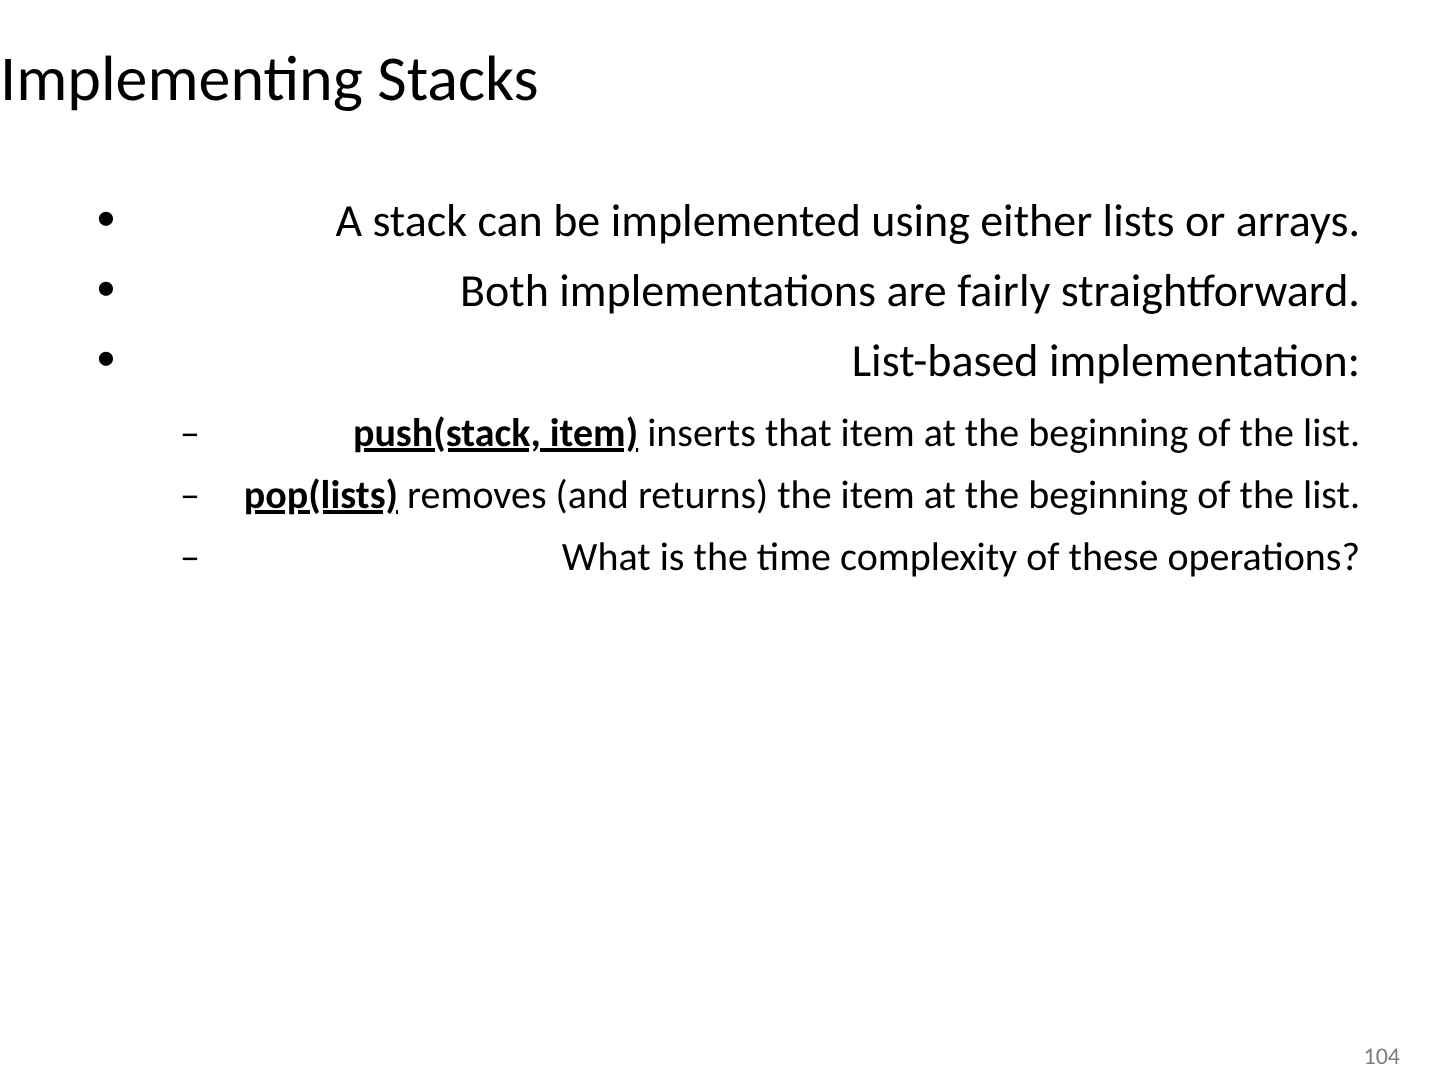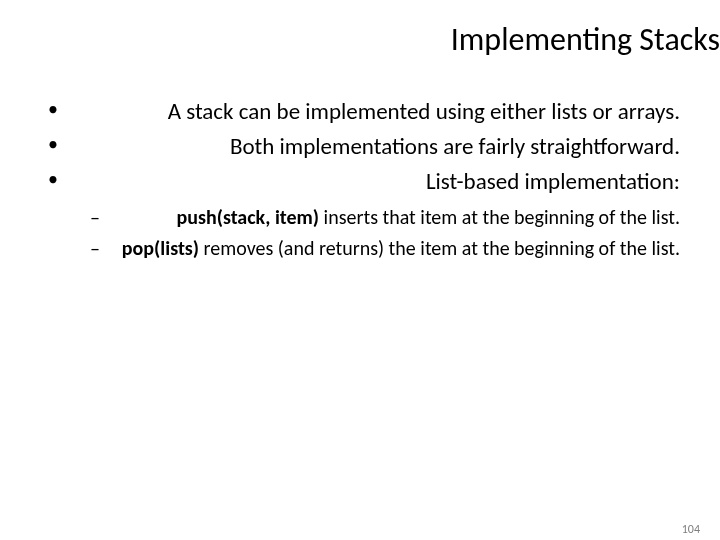--- a/index.html
+++ b/index.html
@@ -6,21 +6,21 @@
   body {
     width: 720px;
     height: 540px;
     background: #fff;
     font-family: Calibri, Arial, sans-serif;
     color: #000;
     position: relative;
     overflow: hidden;
   }
   .title {
-    text-align: right;
+    text-align: left;
     font-size: 32px;
     font-weight: 400;
     margin-top: 20px;
     margin-bottom: 38px;
   }
   .content {
     padding-left: 40px;
     padding-right: 40px;
   }
   ul.main {
@@ -52,21 +52,21 @@
     padding-left: 24px;
     margin-bottom: 6px;
     line-height: 1.25;
   }
   ul.sub > li::before {
     content: "–";
     position: absolute;
     left: 4px;
     top: 0;
   }
-  .bold { font-weight: 700; }
+  .bold { font-weight: 700; text-decoration: underline; }
   .page-num {
     position: absolute;
     bottom: 4px;
     right: 20px;
     font-size: 12px;
     color: #7f7f7f;
   }
 </style>
 </head>
 <body>
@@ -75,18 +75,19 @@
 
 <div class="content">
   <ul class="main">
     <li>A stack can be implemented using either lists or arrays.</li>
     <li>Both implementations are fairly straightforward.</li>
     <li>
       <span>List-based implementation:</span>
       <ul class="sub">
         <li><span class="bold">push(stack, item)</span><span> inserts that item at the beginning of the list.</span></li>
         <li><span class="bold">pop(lists)</span><span> removes (and returns) the item at the beginning of the list.</span></li>
+        <li>What is the time complexity of these operations?</li>
       </ul>
     </li>
   </ul>
 </div>
 
 <div class="page-num">104</div>
 
 </body></html>

